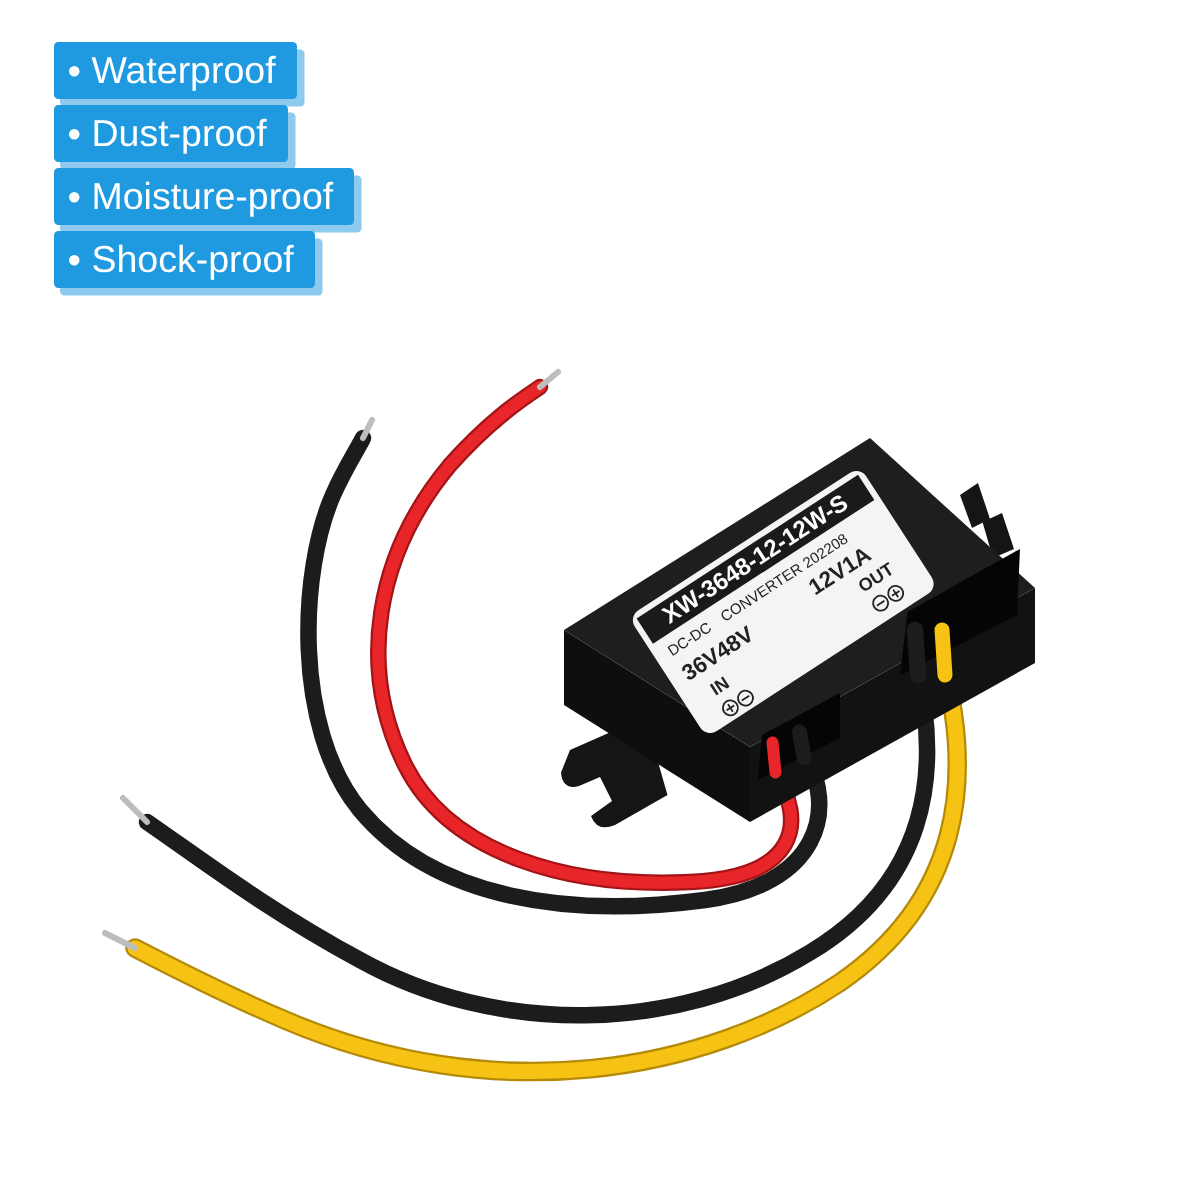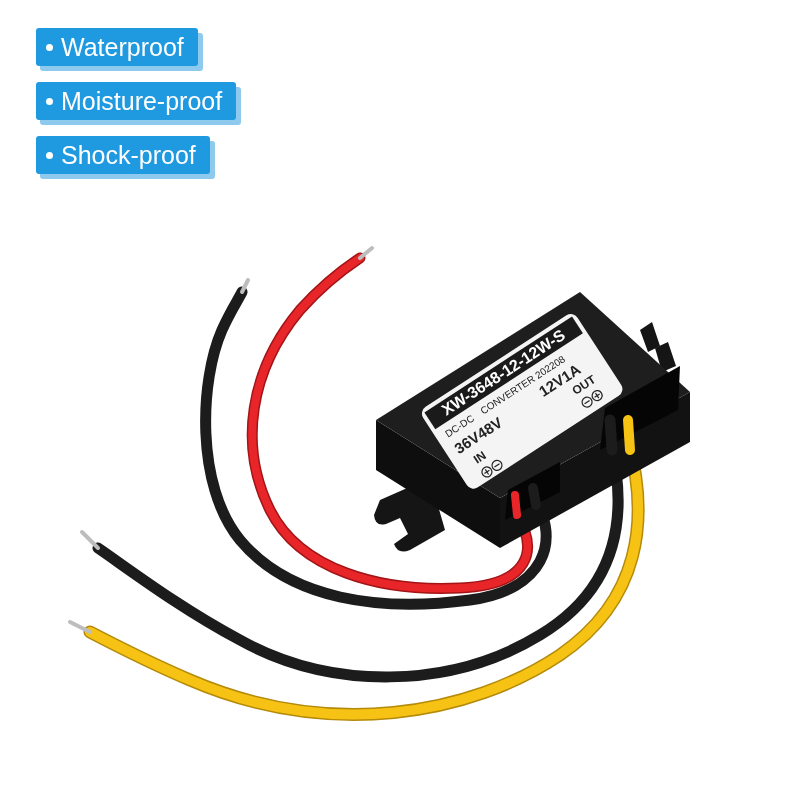--- a/index.html
+++ b/index.html
@@ -2,21 +2,21 @@
 <html><head>
   <meta charset="utf-8">
   <style>
     html, body { margin: 0; padding: 0; background: #ffffff; }
     body { width: 800px; height: 800px; position: relative; overflow: hidden; font-family: "Liberation Sans", sans-serif; }
     .badges { position: absolute; left: 36px; top: 28px; }
     .badge {
       position: relative;
       display: inline-block;
       height: 38px;
-      margin-bottom: 16px;
+      margin-bottom: 4px;
     }
     .badge .shadow {
       position: absolute; left: 4px; top: 5px; right: -5px; bottom: -5px;
       background: #8ec9ee; border-radius: 3px;
     }
     .badge .face {
       position: relative;
       height: 38px; line-height: 38px;
       background: #1f9ae0;
       color: #ffffff;
@@ -111,20 +111,27 @@
     <div class="shadow"></div>
     <div class="face">
           <span class="bullet"></span>
           <span>Waterproof</span>
         </div>
   </div></div>
   <div class="row"><div class="badge">
     <div class="shadow"></div>
     <div class="face">
           <span class="bullet"></span>
+          <span>Dust-proof</span>
+        </div>
+  </div></div>
+  <div class="row"><div class="badge">
+    <div class="shadow"></div>
+    <div class="face">
+          <span class="bullet"></span>
           <span>Moisture-proof</span>
         </div>
   </div></div>
   <div class="row"><div class="badge">
     <div class="shadow"></div>
     <div class="face">
           <span class="bullet"></span>
           <span>Shock-proof</span>
         </div>
   </div></div>

